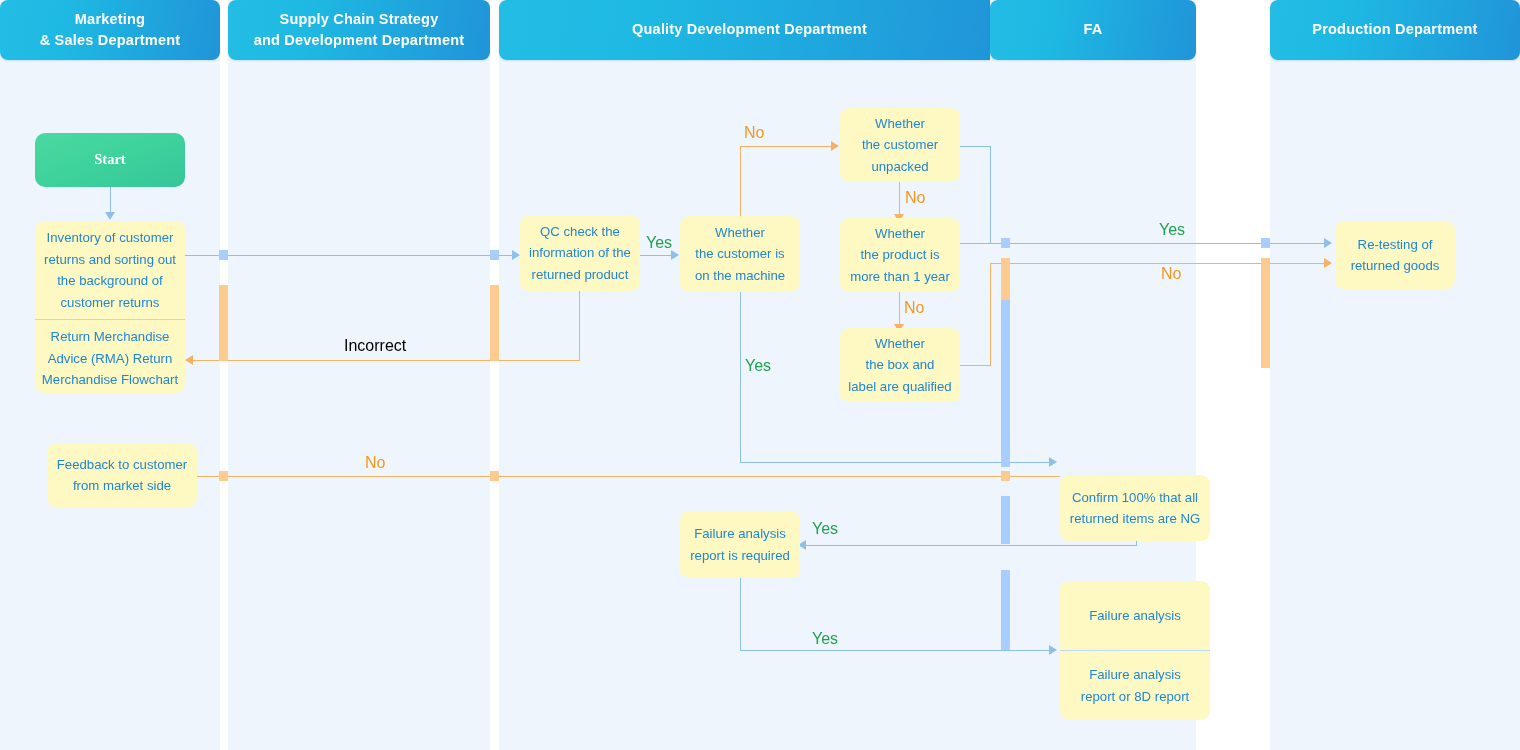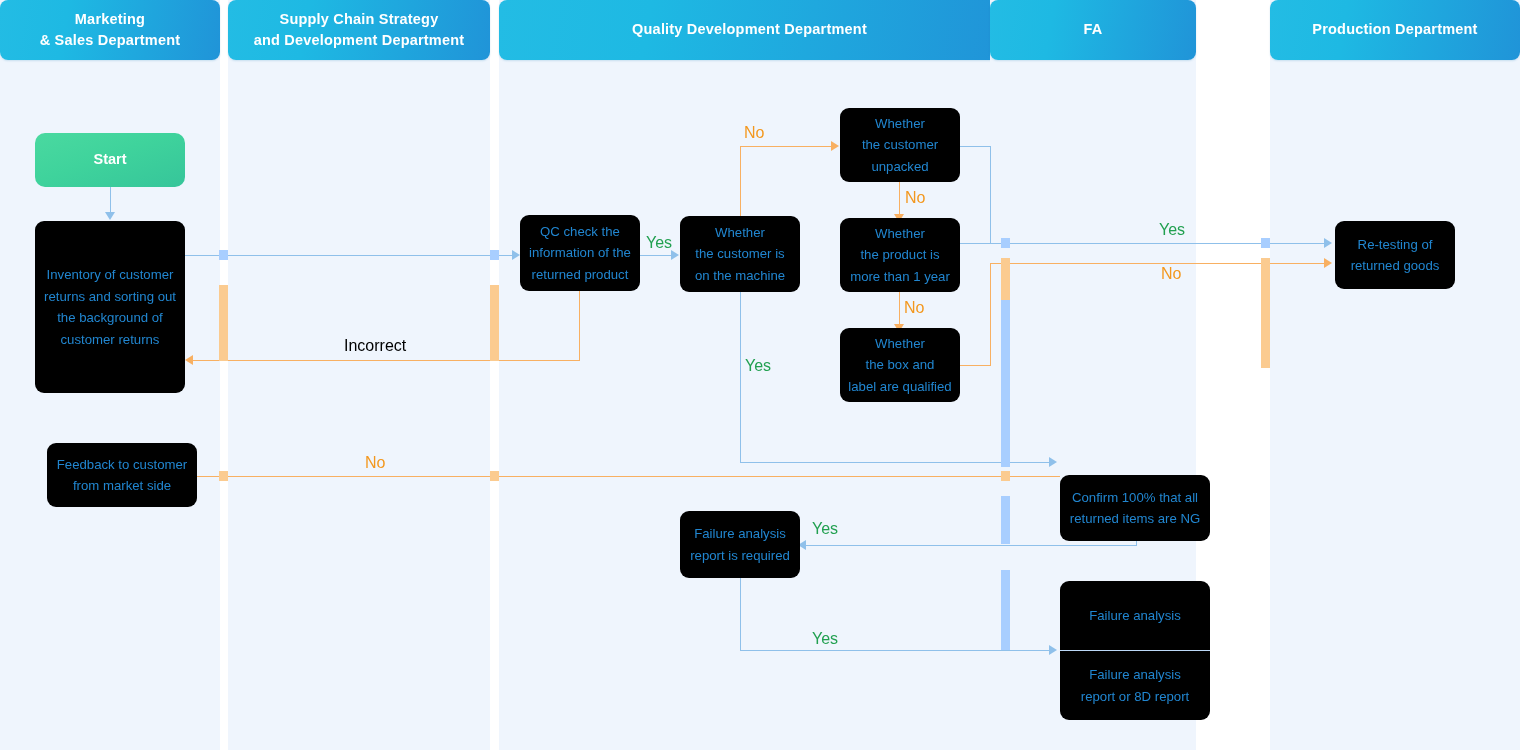--- a/index.html
+++ b/index.html
@@ -22,33 +22,34 @@
     display:flex;align-items:center;justify-content:center;text-align:center;
     font-weight:bold;font-size:14.5px;line-height:1.45;
     letter-spacing:.2px;
     box-shadow:0 1px 2px rgba(20,120,180,.18);
   }
   .lane-body{position:absolute;left:0;right:0;top:64px;bottom:0;background:#eff5fd;}
 
   
   .node{
     position:absolute;
-    background:#000000;
+    background:#fef9c3;
     color:#2186d0;
     border-radius:9px;
     display:flex;flex-direction:column;align-items:center;justify-content:center;
     text-align:center;
     font-size:13.2px;line-height:21.5px;
     box-sizing:border-box;
     padding:4px 6px;
   }
   .node.start{
     background:linear-gradient(160deg,#4ad9a0 0%,#3fd39c 45%,#36c59a 100%);
     color:#ffffff;font-weight:bold;font-size:14.5px;
     border-radius:10px;
+    font-family:Liberation Serif, serif;
   }
   .node.stacked{padding:0;justify-content:flex-start;}
   .node .seg{
     width:100%;flex:1;display:flex;align-items:center;justify-content:center;
     text-align:center;padding:6px 6px;box-sizing:border-box;
   }
   .node .seg + .seg{border-top:1px solid #bcd8f7;}
 
   
   .h-line{position:absolute;height:0;border-top:1.3px solid #8fc0ea;}
@@ -205,20 +206,27 @@
 
   <div class="node stacked" style="left:35px;top:221px;width:150px;height:172px;">
     <div class="seg">
       <div>
         <div>Inventory of customer</div>
         <div>returns and sorting out</div>
         <div>the background of</div>
         <div>customer returns</div>
       </div>
     </div>
+    <div class="seg">
+      <div>
+        <div>Return Merchandise</div>
+        <div>Advice (RMA) Return</div>
+        <div>Merchandise Flowchart</div>
+      </div>
+    </div>
   </div>
 
   <div class="node" style="left:35px;top:443px;width:150px;height:64px;margin-left:12px;">
     <div>Feedback to customer</div>
     <div>from market side</div>
   </div>
 
   <div class="node" style="left:520px;top:215px;width:120px;height:76px;">
     <div>QC check the</div>
     <div>information of the</div>

